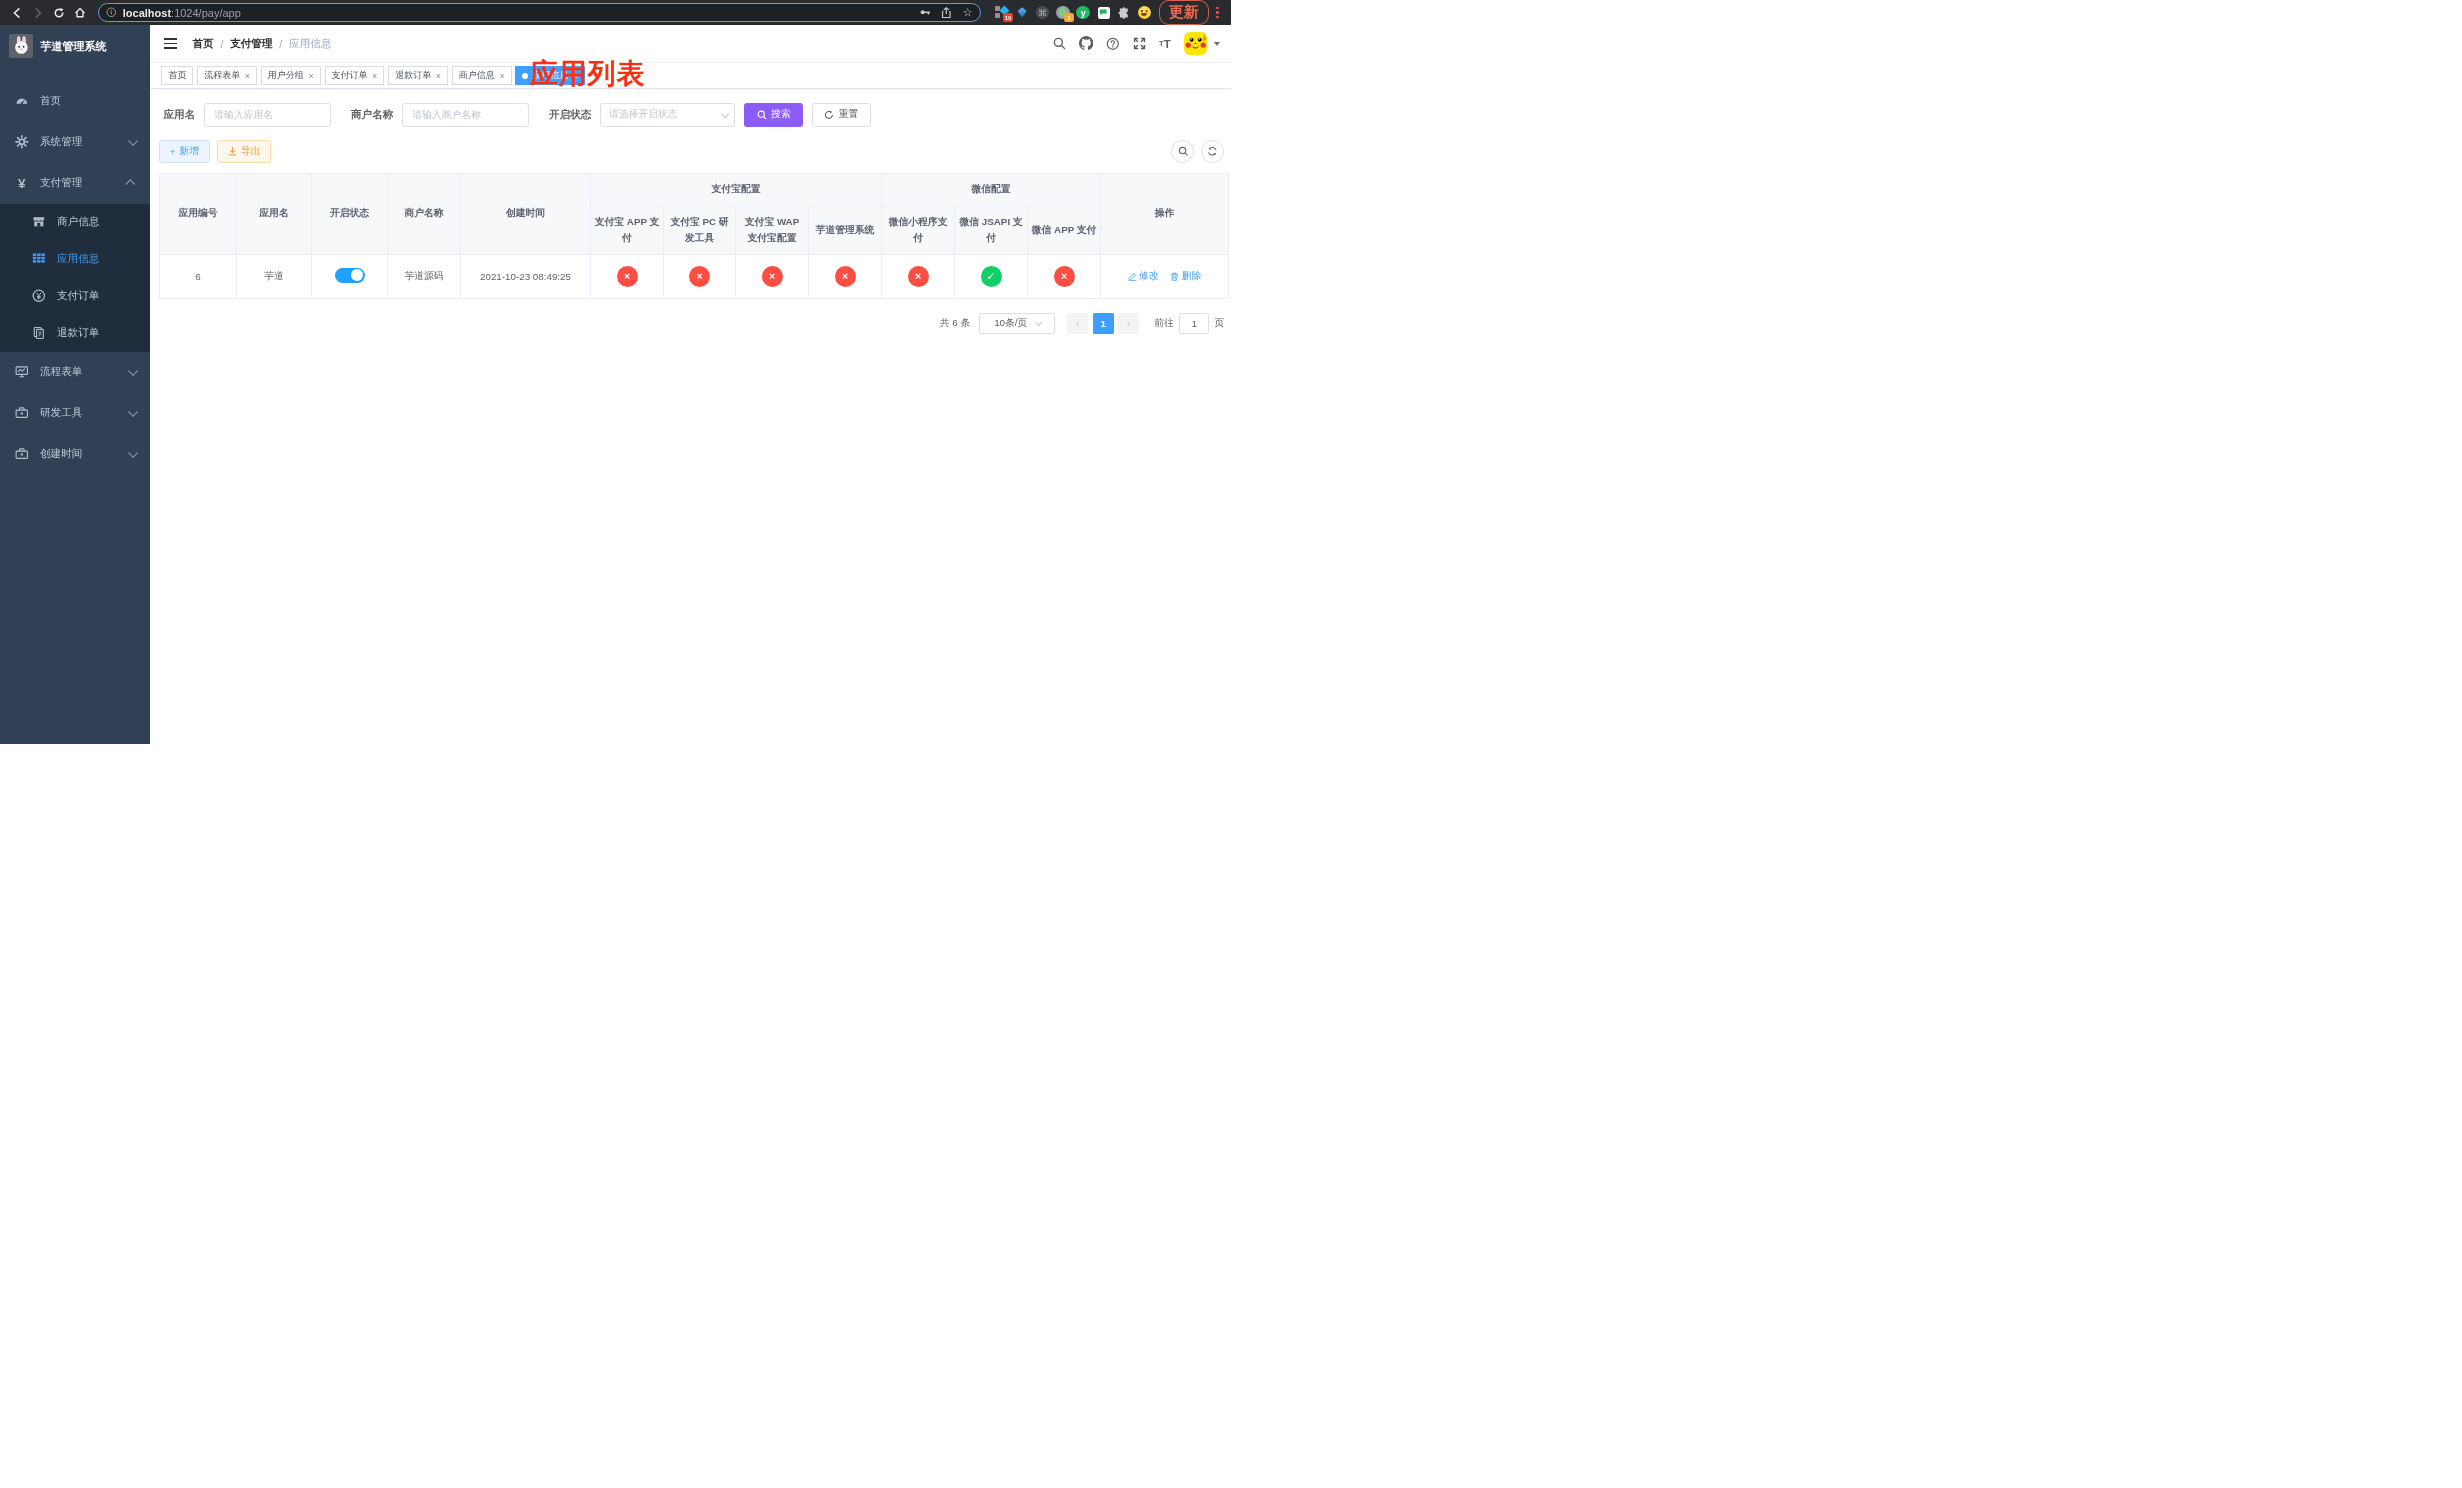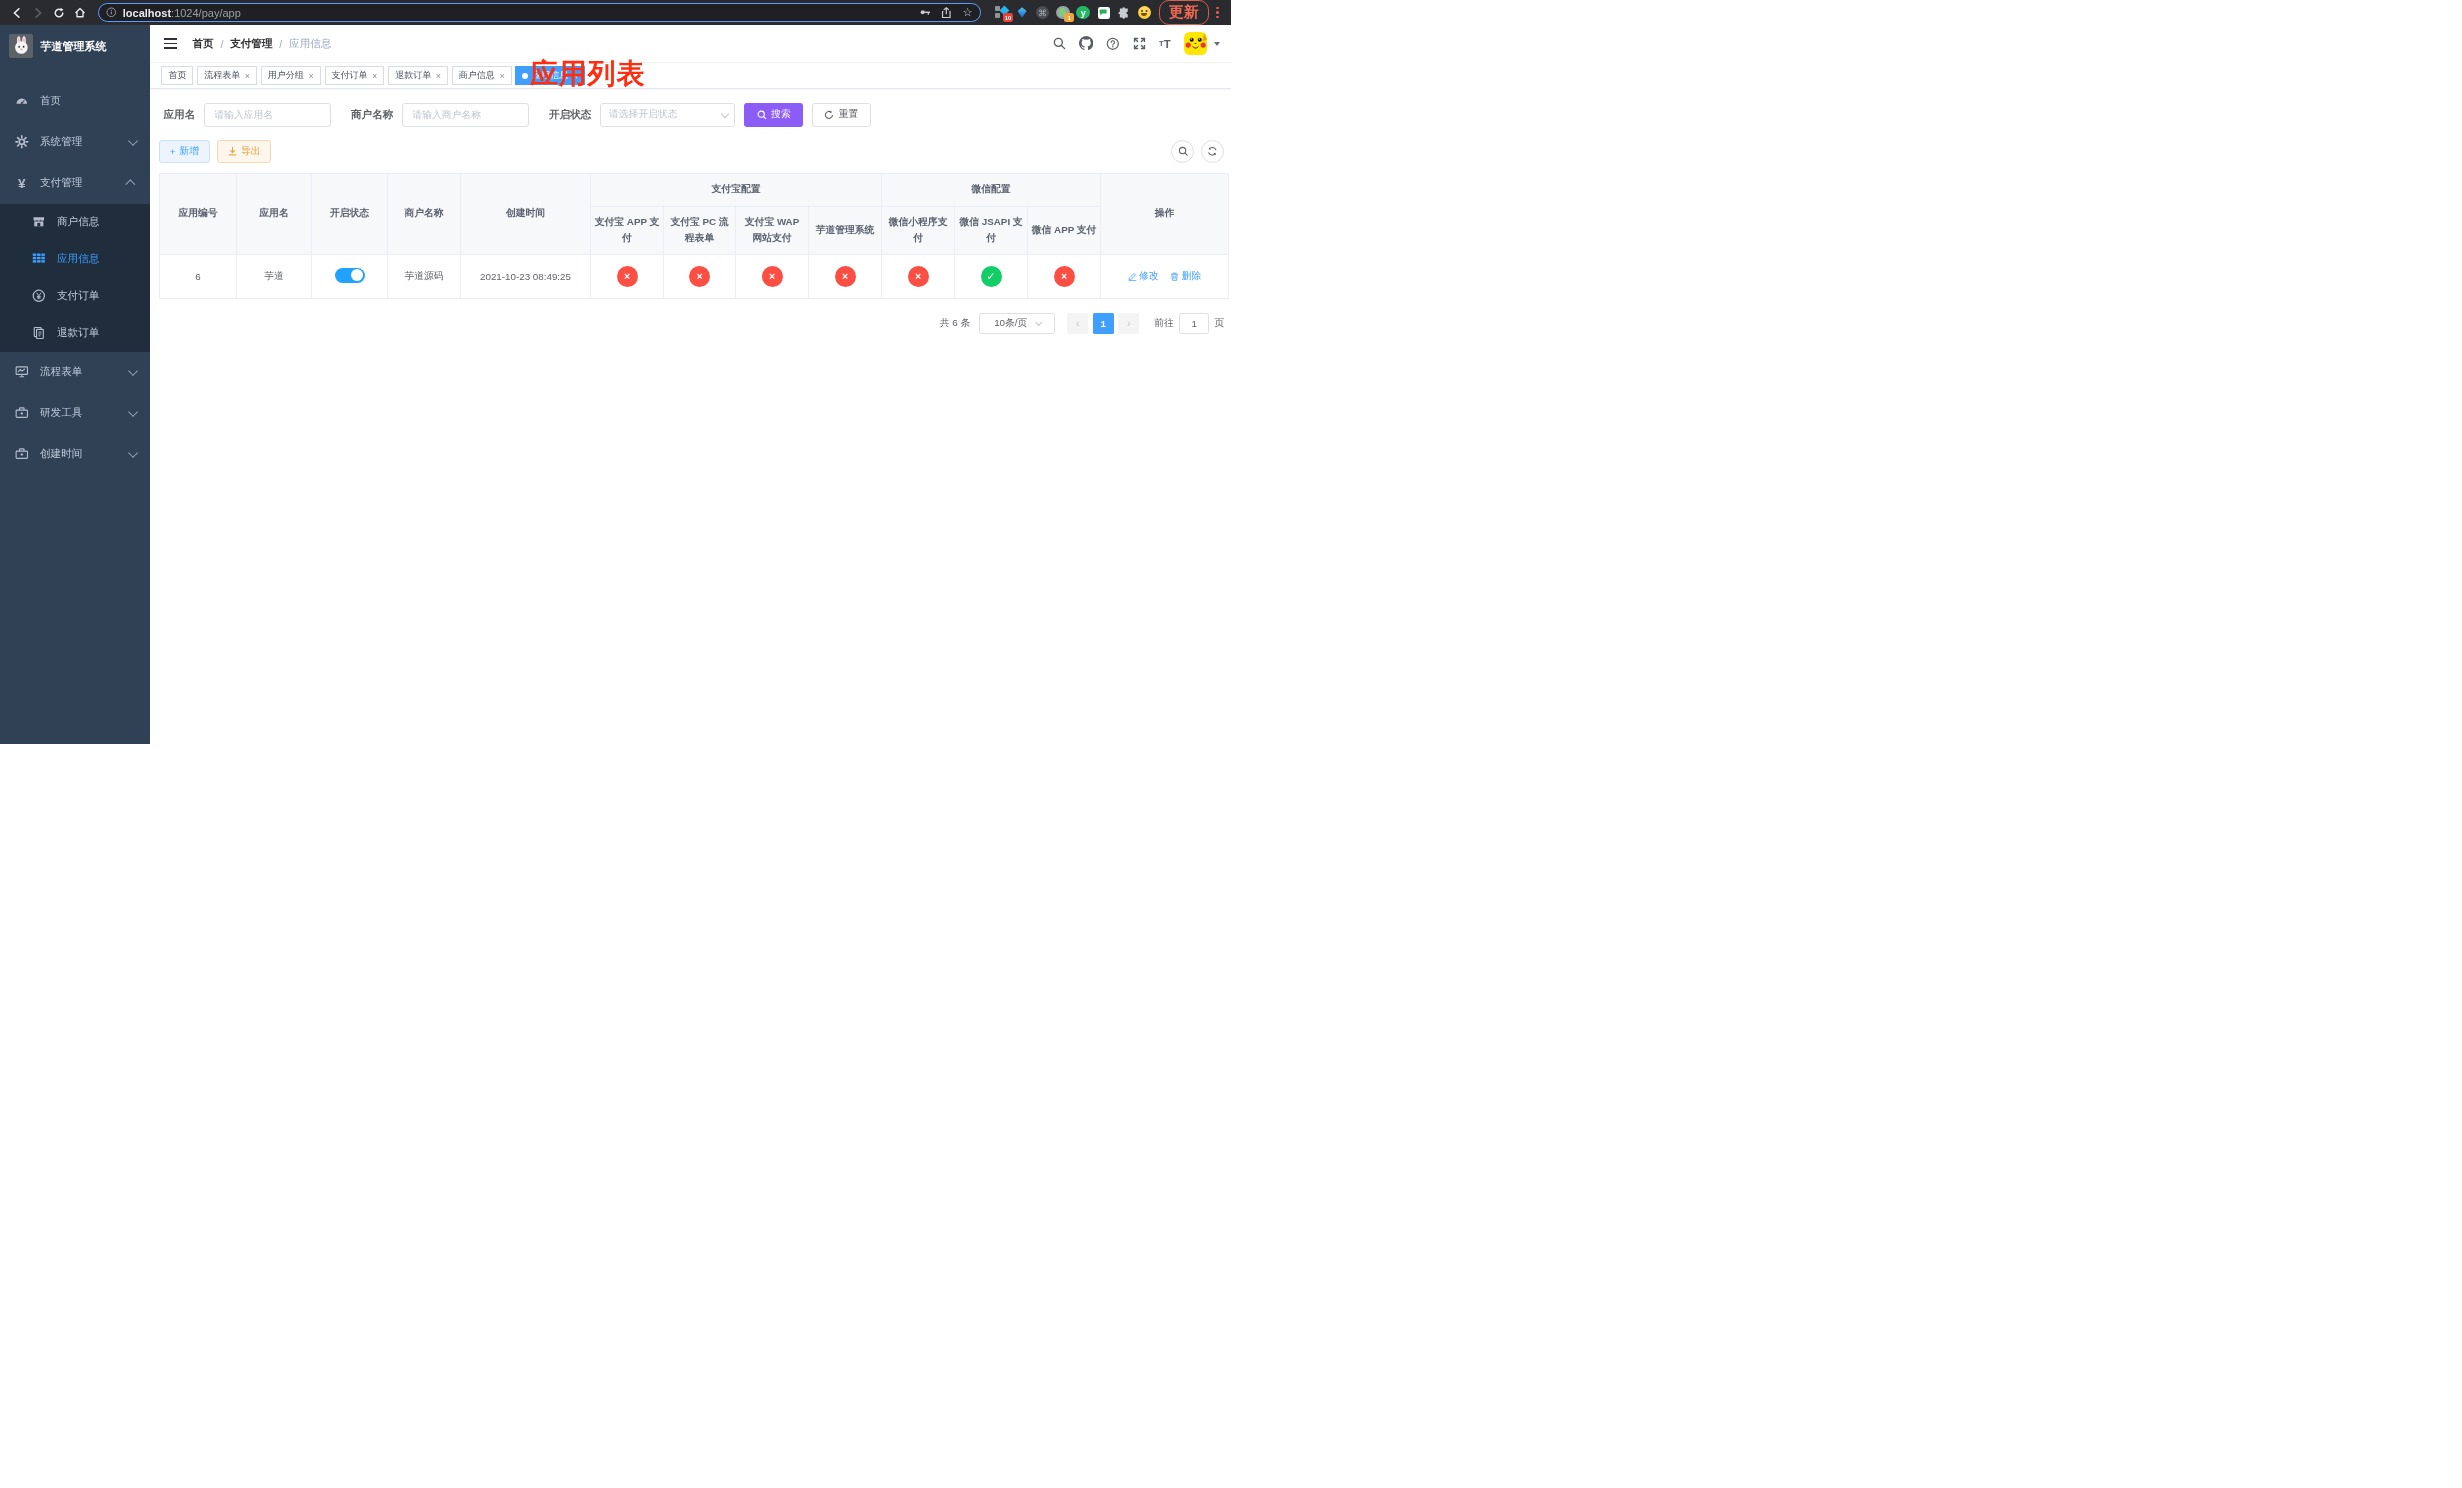--- a/index.html
+++ b/index.html
@@ -530,22 +530,22 @@
             <th rowspan="2">应用名</th>
             <th rowspan="2">开启状态</th>
             <th rowspan="2">商户名称</th>
             <th rowspan="2">创建时间</th>
             <th colspan="4">支付宝配置</th>
             <th colspan="3">微信配置</th>
             <th rowspan="2">操作</th>
           </tr>
           <tr>
             <th>支付宝 APP 支付</th>
-            <th>支付宝 PC 流程表单</th>
-            <th>支付宝 WAP 网站支付</th>
+            <th>支付宝 PC 研发工具</th>
+            <th>支付宝 WAP 支付宝配置</th>
             <th>芋道管理系统</th>
             <th>微信小程序支付</th>
             <th>微信 JSAPI 支付</th>
             <th>微信 APP 支付</th>
           </tr>
         </thead>
         <tbody>
           <tr>
             <td>6</td>
             <td>芋道</td>

